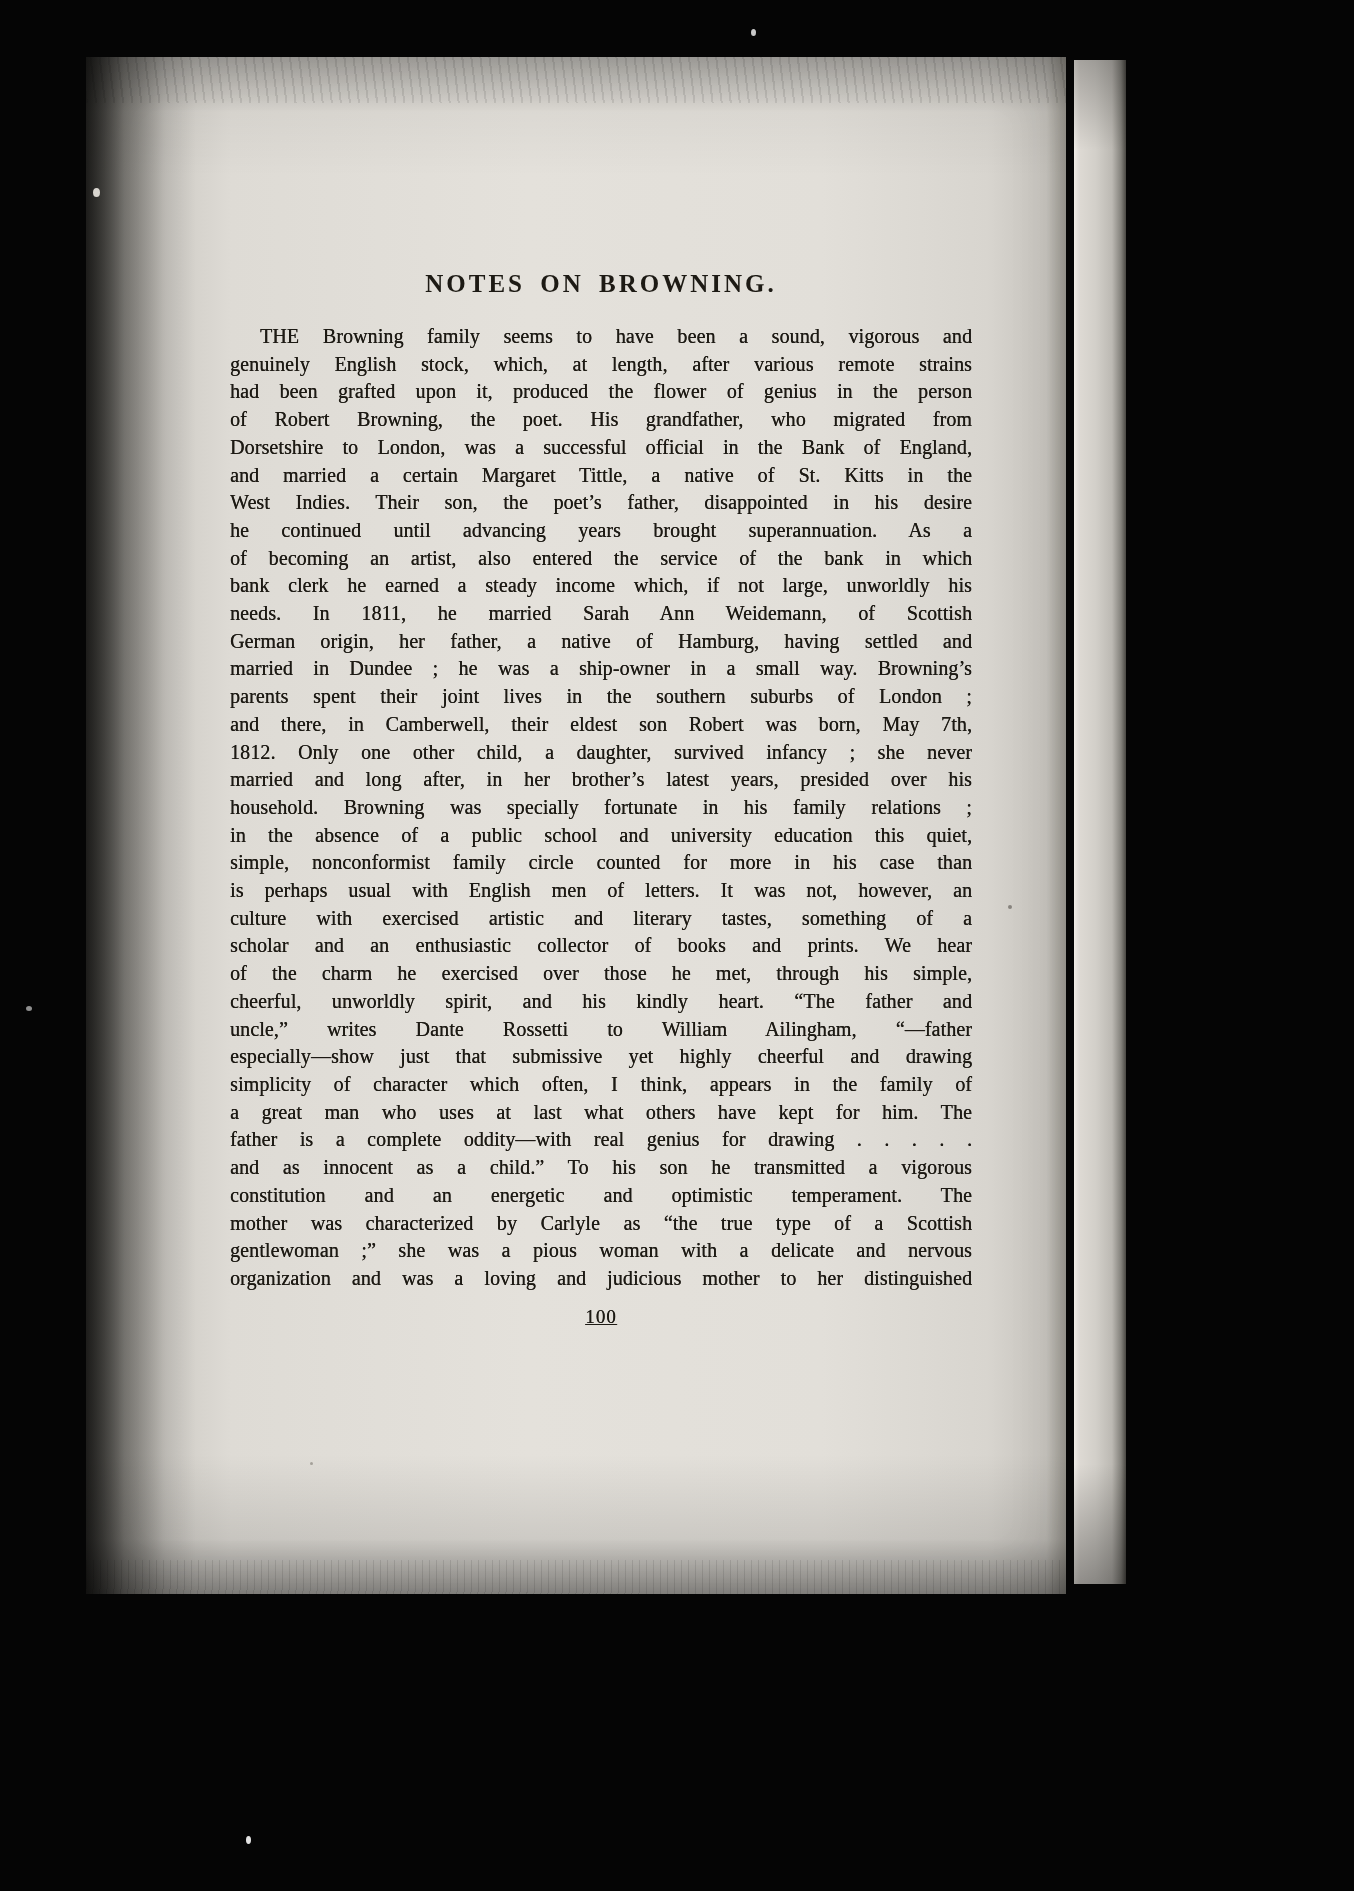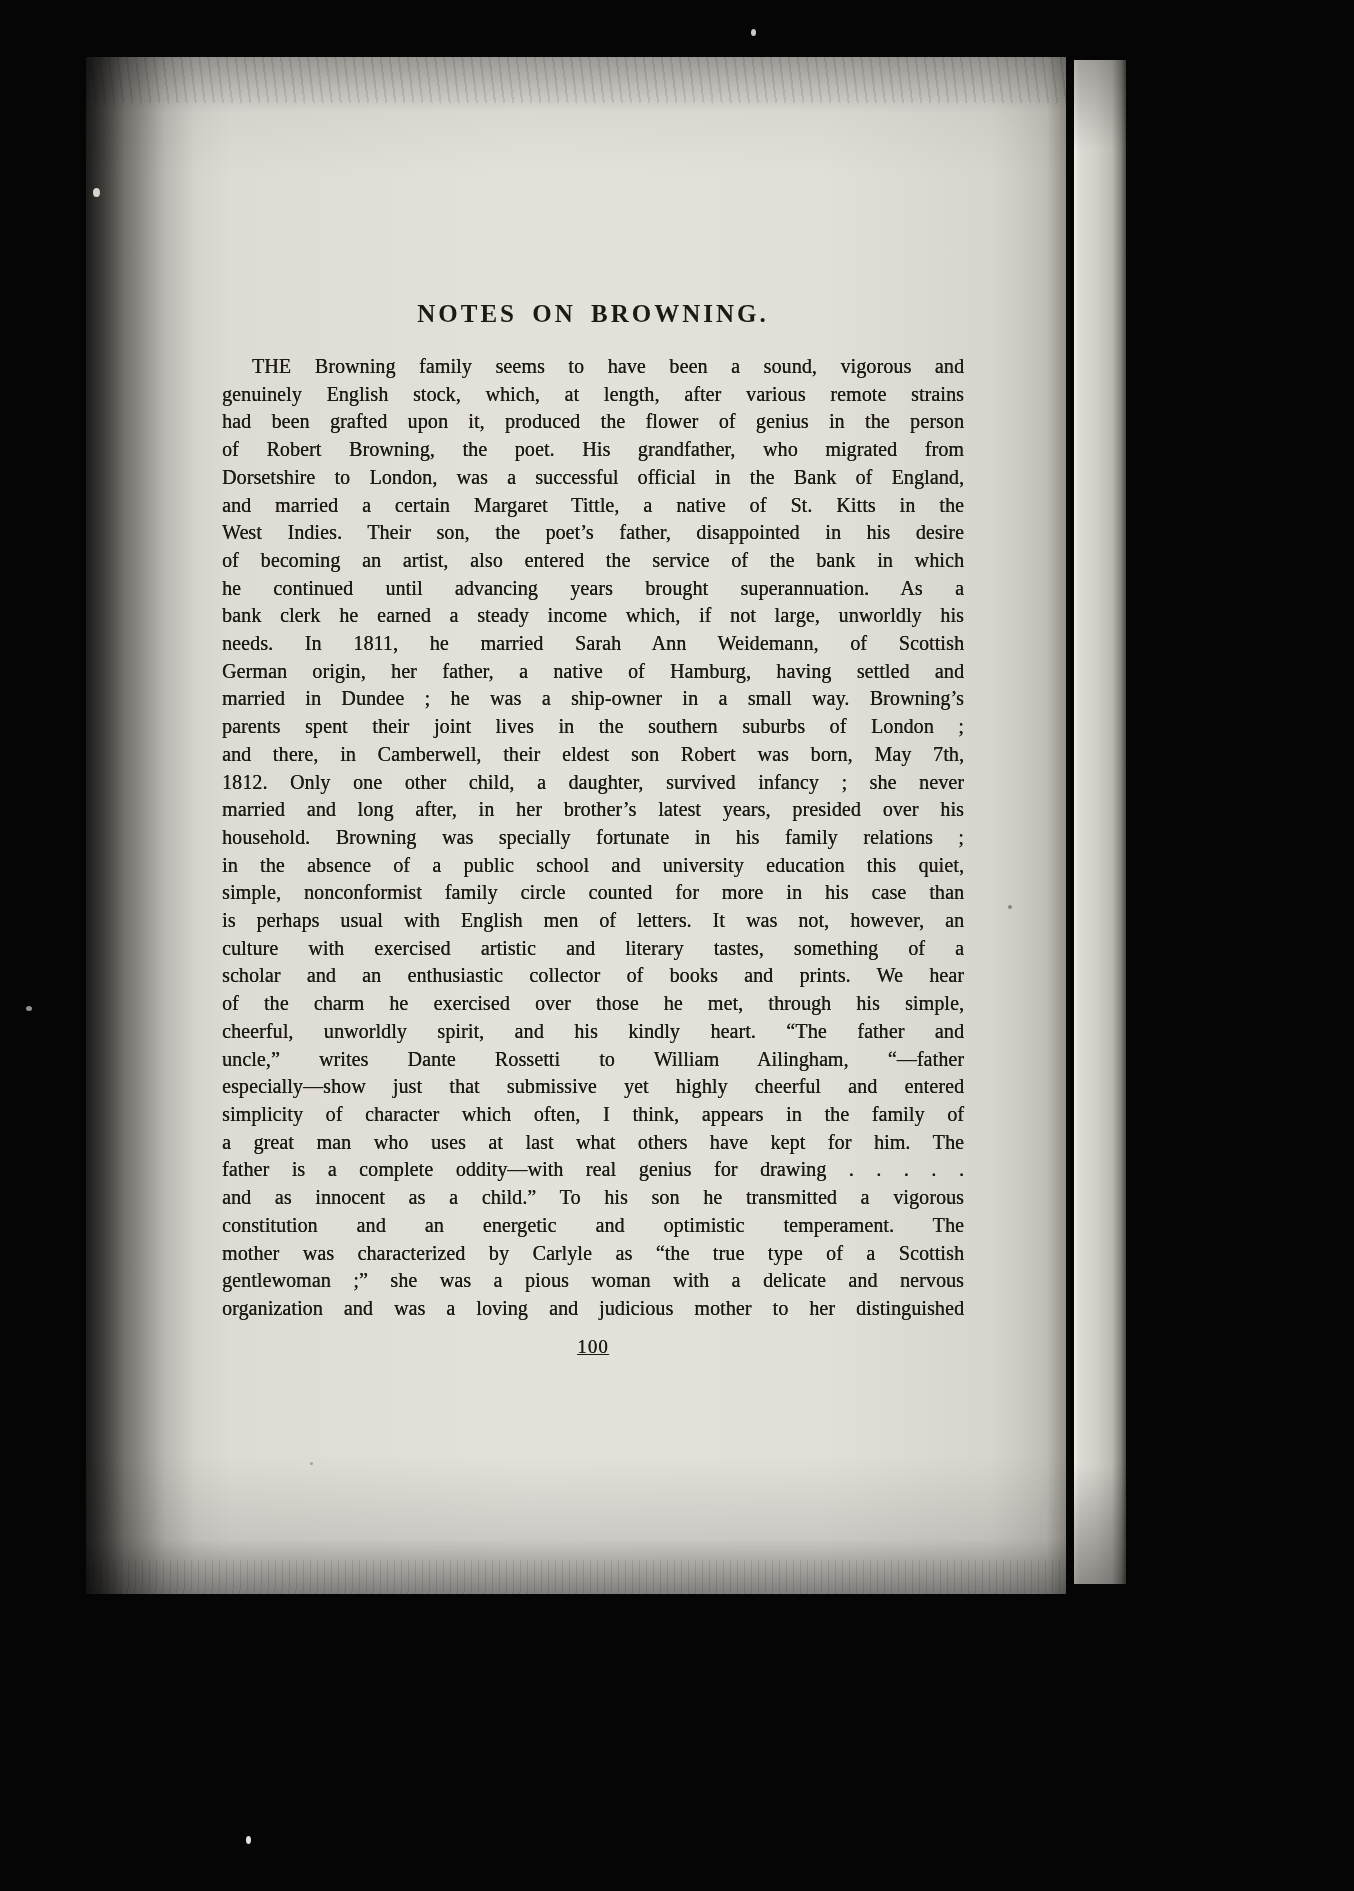--- a/index.html
+++ b/index.html
@@ -47,26 +47,25 @@
     position: absolute;
     left: 0; bottom: 0;
     width: 100%; height: 34px;
     background: repeating-linear-gradient(91deg, rgba(0,0,0,0.22) 0 1px, rgba(0,0,0,0) 1px 7px);
     opacity: 0.45;
   }
 
   
   .text-block {
     position: absolute;
-    left: 136px;
+    left: 144px;
     top: 212px;
     width: 742px;
     color: #1d1a14;
     filter: blur(0.25px);
-    margin-top: 30px;
   }
   .title {
     margin: 0 0 24px 0;
     font-size: 25px;
     line-height: 30px;
     font-weight: 700;
     text-align: center;
     letter-spacing: 3px;
     word-spacing: 6px;
   }
@@ -129,40 +128,40 @@
     <div class="text-block">
       <h1 class="title">NOTES ON BROWNING.</h1>
       <div class="lines">
           <div class="text-line">THE Browning family seems to have been a sound, vigorous and</div>
           <div class="text-line">genuinely English stock, which, at length, after various remote strains</div>
           <div class="text-line">had been grafted upon it, produced the flower of genius in the person</div>
           <div class="text-line">of Robert Browning, the poet. His grandfather, who migrated from</div>
           <div class="text-line">Dorsetshire to London, was a successful official in the Bank of England,</div>
           <div class="text-line">and married a certain Margaret Tittle, a native of St. Kitts in the</div>
           <div class="text-line">West Indies. Their son, the poet’s father, disappointed in his desire</div>
+          <div class="text-line">he continued until advancing years brought superannuation. As a</div>
           <div class="text-line">of becoming an artist, also entered the service of the bank in which</div>
-          <div class="text-line">he continued until advancing years brought superannuation. As a</div>
           <div class="text-line">bank clerk he earned a steady income which, if not large, unworldly his</div>
           <div class="text-line">needs. In 1811, he married Sarah Ann Weidemann, of Scottish</div>
           <div class="text-line">German origin, her father, a native of Hamburg, having settled and</div>
           <div class="text-line">married in Dundee ; he was a ship-owner in a small way. Browning’s</div>
           <div class="text-line">parents spent their joint lives in the southern suburbs of London ;</div>
           <div class="text-line">and there, in Camberwell, their eldest son Robert was born, May 7th,</div>
           <div class="text-line">1812. Only one other child, a daughter, survived infancy ; she never</div>
           <div class="text-line">married and long after, in her brother’s latest years, presided over his</div>
           <div class="text-line">household. Browning was specially fortunate in his family relations ;</div>
           <div class="text-line">in the absence of a public school and university education this quiet,</div>
           <div class="text-line">simple, nonconformist family circle counted for more in his case than</div>
           <div class="text-line">is perhaps usual with English men of letters. It was not, however, an</div>
           <div class="text-line">culture with exercised artistic and literary tastes, something of a</div>
           <div class="text-line">scholar and an enthusiastic collector of books and prints. We hear</div>
           <div class="text-line">of the charm he exercised over those he met, through his simple,</div>
           <div class="text-line">cheerful, unworldly spirit, and his kindly heart. “The father and</div>
           <div class="text-line">uncle,” writes Dante Rossetti to William Ailingham, “—father</div>
-          <div class="text-line">especially—show just that submissive yet highly cheerful and entered</div>
+          <div class="text-line">especially—show just that submissive yet highly cheerful and drawing</div>
           <div class="text-line">simplicity of character which often, I think, appears in the family of</div>
           <div class="text-line">a great man who uses at last what others have kept for him. The</div>
           <div class="text-line">father is a complete oddity—with real genius for drawing . . . . .</div>
           <div class="text-line">and as innocent as a child.” To his son he transmitted a vigorous</div>
           <div class="text-line">constitution and an energetic and optimistic temperament. The</div>
           <div class="text-line">mother was characterized by Carlyle as “the true type of a Scottish</div>
           <div class="text-line">gentlewoman ;” she was a pious woman with a delicate and nervous</div>
           <div class="text-line">organization and was a loving and judicious mother to her distinguished</div>
         </div>
       <div class="page-number">100</div>

